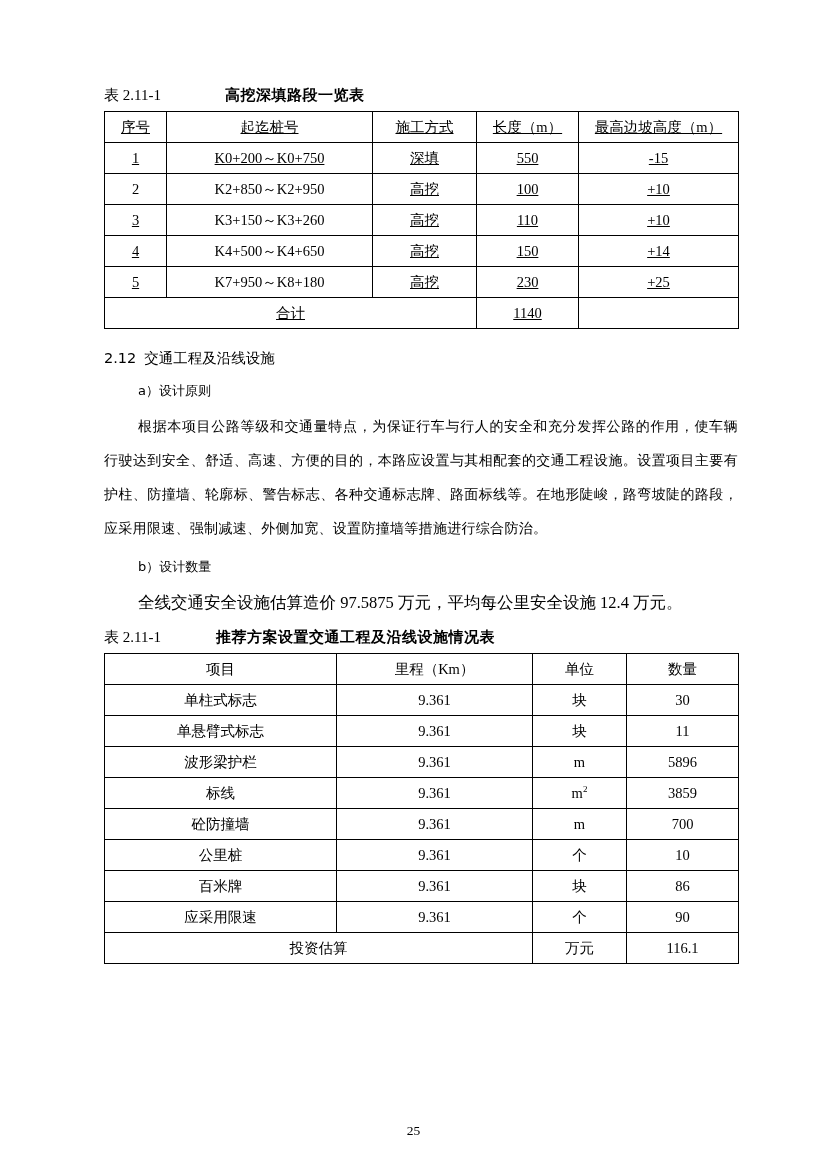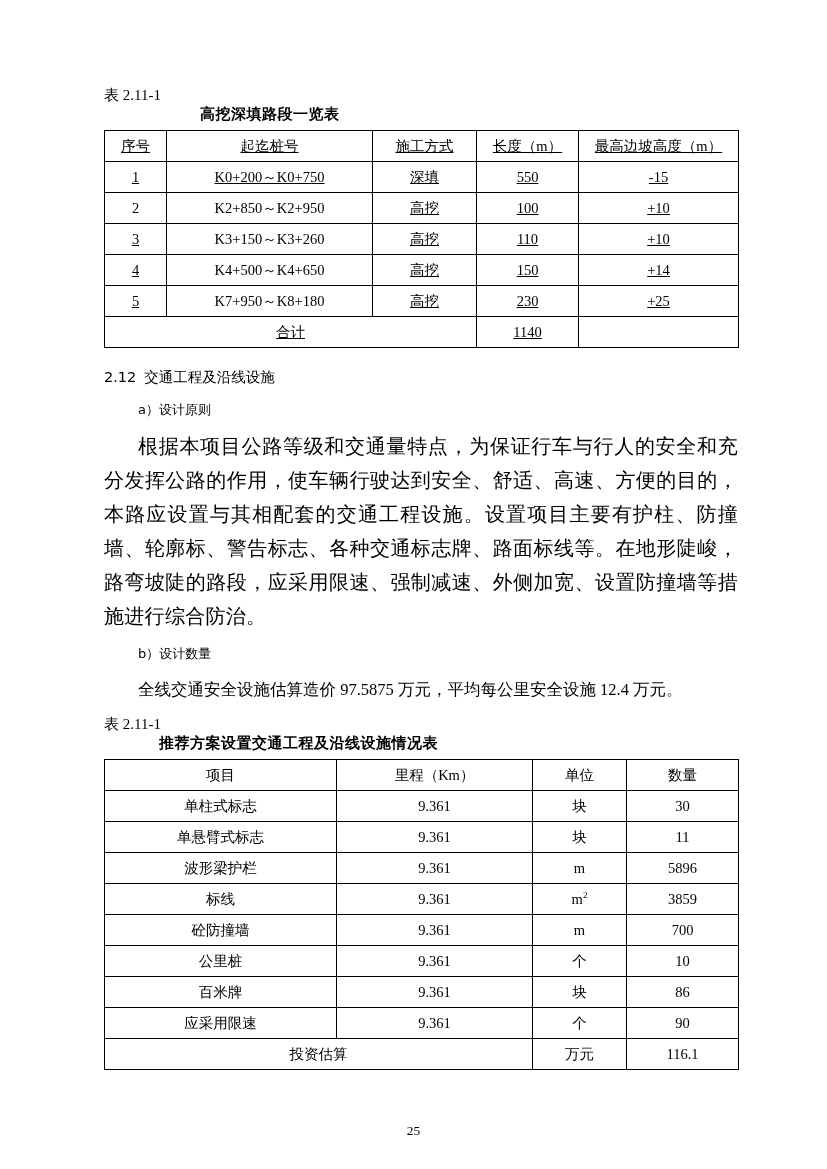--- a/index.html
+++ b/index.html
@@ -21,36 +21,35 @@
   .content {
     position: absolute;
     left: 104px;
     top: 86px;
     width: 634px;
   }
 
   
   .tbl-caption {
     display: flex;
-    align-items: flex-start;
+    align-items: flex-end;
     font-size: 15px;
     margin-bottom: 6px;
-    flex-direction: column;
   }
   .tbl-caption .lbl {
     font-family: "Liberation Serif", serif;
     font-size: 15px;
   }
   .tbl-caption .ttl {
     font-family: "DejaVu Sans", sans-serif;
     font-weight: bold;
     font-size: 15px;
     letter-spacing: 0.5px;
   }
-  .cap1 .ttl { margin-left: 96px; }
+  .cap1 .ttl { margin-left: 64px; }
   .cap2 .ttl { margin-left: 55px; }
 
   table.doc {
     border-collapse: collapse;
     width: 100%;
     table-layout: fixed;
   }
   table.doc td, table.doc th {
     border: 1px solid #000;
     text-align: center;
@@ -73,21 +72,21 @@
     margin: 20px 0 14px 0;
   }
   .sec-head .num { margin-right: 8px; }
   .sub-head {
     font-family: "DejaVu Sans", sans-serif;
     font-size: 13px;
     margin: 12px 0 10px 34px;
   }
   p.body {
     font-family: "Liberation Serif", serif;
-    font-size: 20px;
+    font-size: 14px;
     line-height: 34px;
     text-align: justify;
     text-justify: inter-ideograph;
     margin: 0 0 6px 0;
     text-indent: 34px;
     letter-spacing: 0.3px;
   }
   p.body2 {
     font-family: "Liberation Serif", serif;
     font-size: 16.5px;

